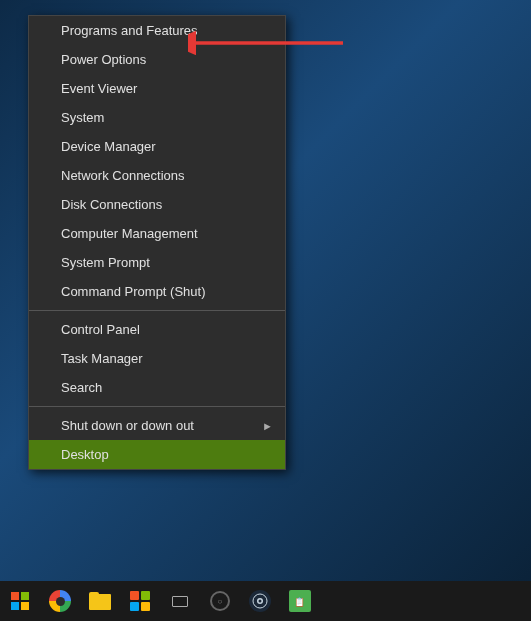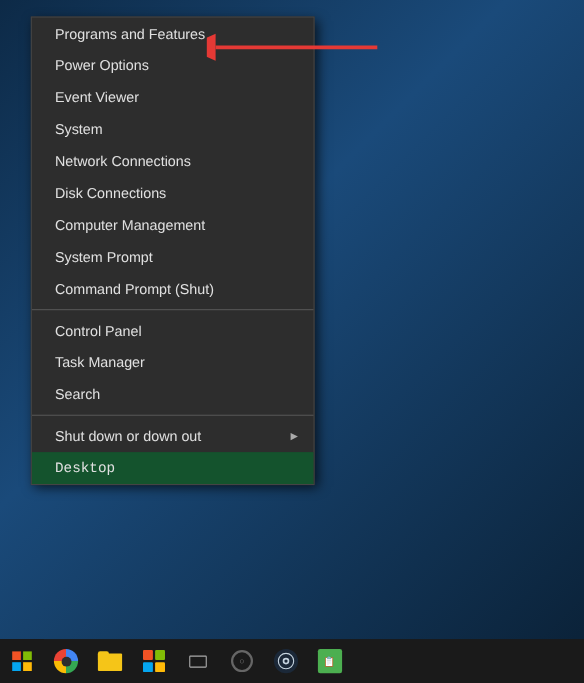--- a/index.html
+++ b/index.html
@@ -27,32 +27,31 @@
       width: 258px;
       background: #2d2d2d;
       border: 1px solid #444;
       box-shadow: 3px 3px 10px rgba(0,0,0,0.7);
       z-index: 10;
     }
 
     .menu-item {
       display: flex;
       align-items: center;
-      padding: 7px 21px;
+      padding: 7px 32px;
       color: #e0e0e0;
       font-size: 13px;
       cursor: pointer;
       position: relative;
       white-space: nowrap;
       text-align: right;
     }
 
     .menu-item.highlighted {
-      background: #14532d;
-      font-family: Liberation Mono, monospace;
+      background: #4d7c0f;
     }
 
     .menu-divider {
       height: 1px;
       background: #555;
       margin: 4px 0;
     }
 
     .menu-item .arrow {
       position: absolute;
@@ -199,20 +198,23 @@
   <div class="menu-item">
     <span>Power Options</span>
   </div>
   <div class="menu-item">
     <span>Event Viewer</span>
   </div>
   <div class="menu-item">
     <span>System</span>
   </div>
   <div class="menu-item">
+    <span>Device Manager</span>
+  </div>
+  <div class="menu-item">
     <span>Network Connections</span>
   </div>
   <div class="menu-item">
     <span>Disk Connections</span>
   </div>
   <div class="menu-item">
     <span>Computer Management</span>
   </div>
   <div class="menu-item">
     <span>System Prompt</span>

